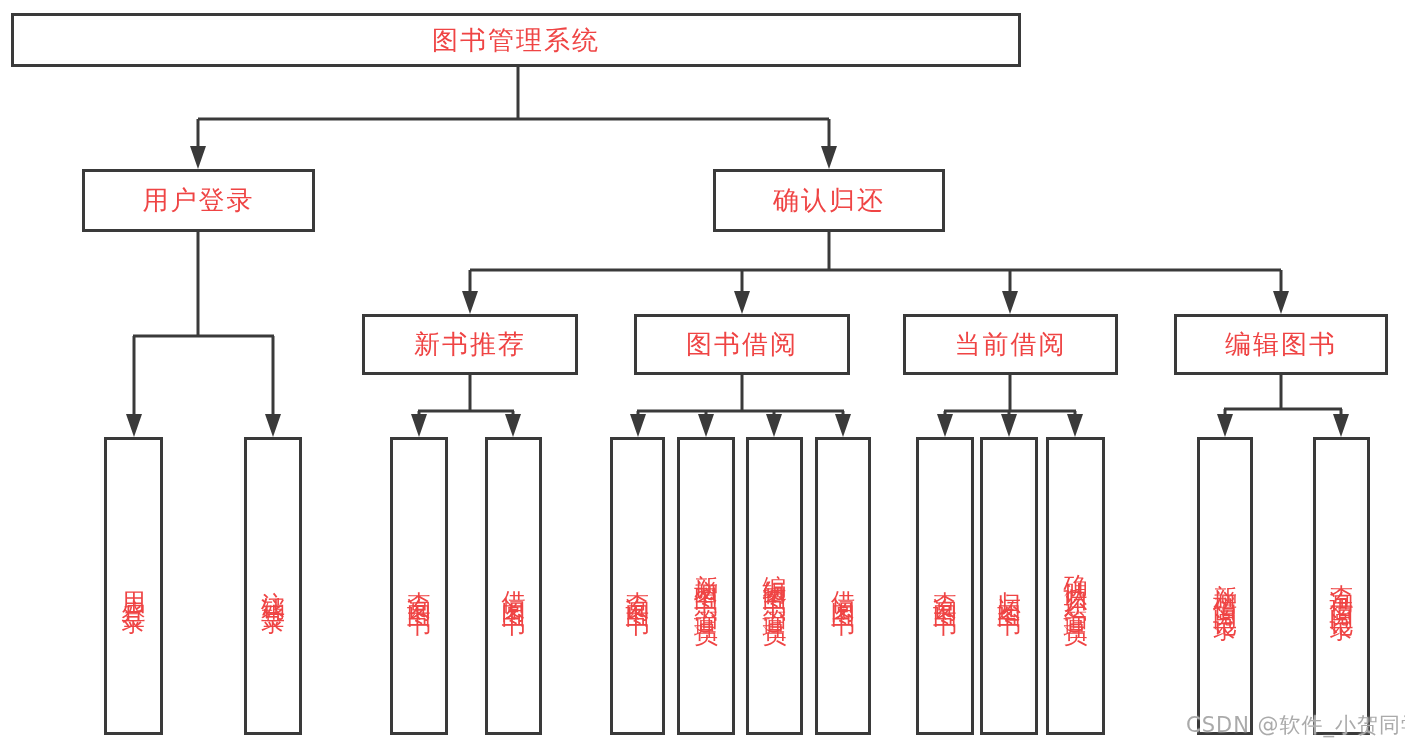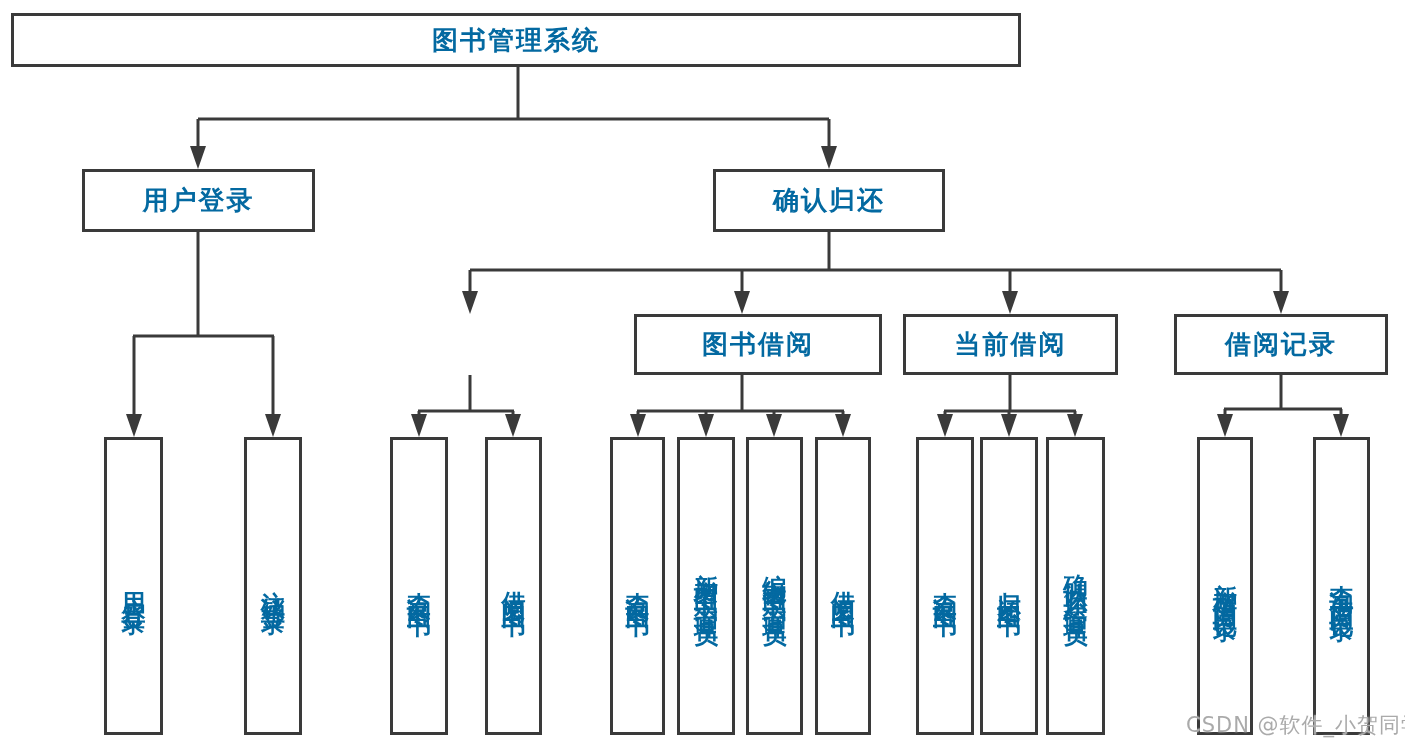--- a/index.html
+++ b/index.html
@@ -7,21 +7,21 @@
   .canvas {
     position:relative; width:1405px; height:747px; background:#ffffff;
     font-family:"DejaVu Sans","Liberation Sans",sans-serif; overflow:hidden;
   }
   svg.wires { position:absolute; left:0; top:0; width:1405px; height:747px; z-index:1; }
   svg.wires line { stroke:#3a3a3a; stroke-width:3; }
   svg.wires polygon { fill:#3a3a3a; }
   .node {
     position:absolute; background:#ffffff; border:3px solid #3a3a3a;
     display:flex; align-items:center; justify-content:center;
-    color:#0369a1; z-index:2;font-weight:bold;
+    color:#ef4444; z-index:2;
   }
   .hbox { font-size:26px; letter-spacing:2px; white-space:nowrap; }
   .leaf { font-size:24px; }
   .leaf .vtext {
     writing-mode:vertical-rl; text-orientation:mixed;
     letter-spacing:7px; line-height:1; white-space:nowrap;
   }
   .watermark {
     position:absolute; left:1186px; top:711px; z-index:3;
     color:#aaaaaa; font-size:21px; letter-spacing:1px; white-space:nowrap;
@@ -100,23 +100,24 @@
       <line x1="1341" y1="409" x2="1341" y2="420"></line>
       <polygon points="1333,414 1349,414 1341,437"></polygon>
     </g>
   </svg>
 
   <div class="node hbox" style="left:11px; top:13px; width:1010px; height:54px;">图书管理系统</div>
 
   <div class="node hbox" style="left:82px; top:169px; width:233px; height:63px;">用户登录</div>
   <div class="node hbox" style="left:713px; top:169px; width:232px; height:63px;">确认归还</div>
 
-  <div class="node hbox" style="left:634px; top:314px; width:248px; height:61px;">图书借阅</div>
+  <div class="node hbox" style="left:362px; top:314px; width:216px; height:61px;">新书推荐</div>
+  <div class="node hbox" style="left:634px; top:314px; width:216px; height:61px;">图书借阅</div>
   <div class="node hbox" style="left:903px; top:314px; width:215px; height:61px;text-align:center;">当前借阅</div>
-  <div class="node hbox" style="left:1174px; top:314px; width:214px; height:61px;">借阅记录</div>
+  <div class="node hbox" style="left:1174px; top:314px; width:214px; height:61px;">编辑图书</div>
 
   <div class="node leaf" style="left:104px; top:437px; width:59px; height:298px;">
     <span class="vtext">用户登录</span>
   </div>
   <div class="node leaf" style="left:244px; top:437px; width:58px; height:298px;">
     <span class="vtext">注销登录</span>
   </div>
 
   <div class="node leaf" style="left:390px; top:437px; width:58px; height:298px;">
     <span class="vtext">查询图书</span>

